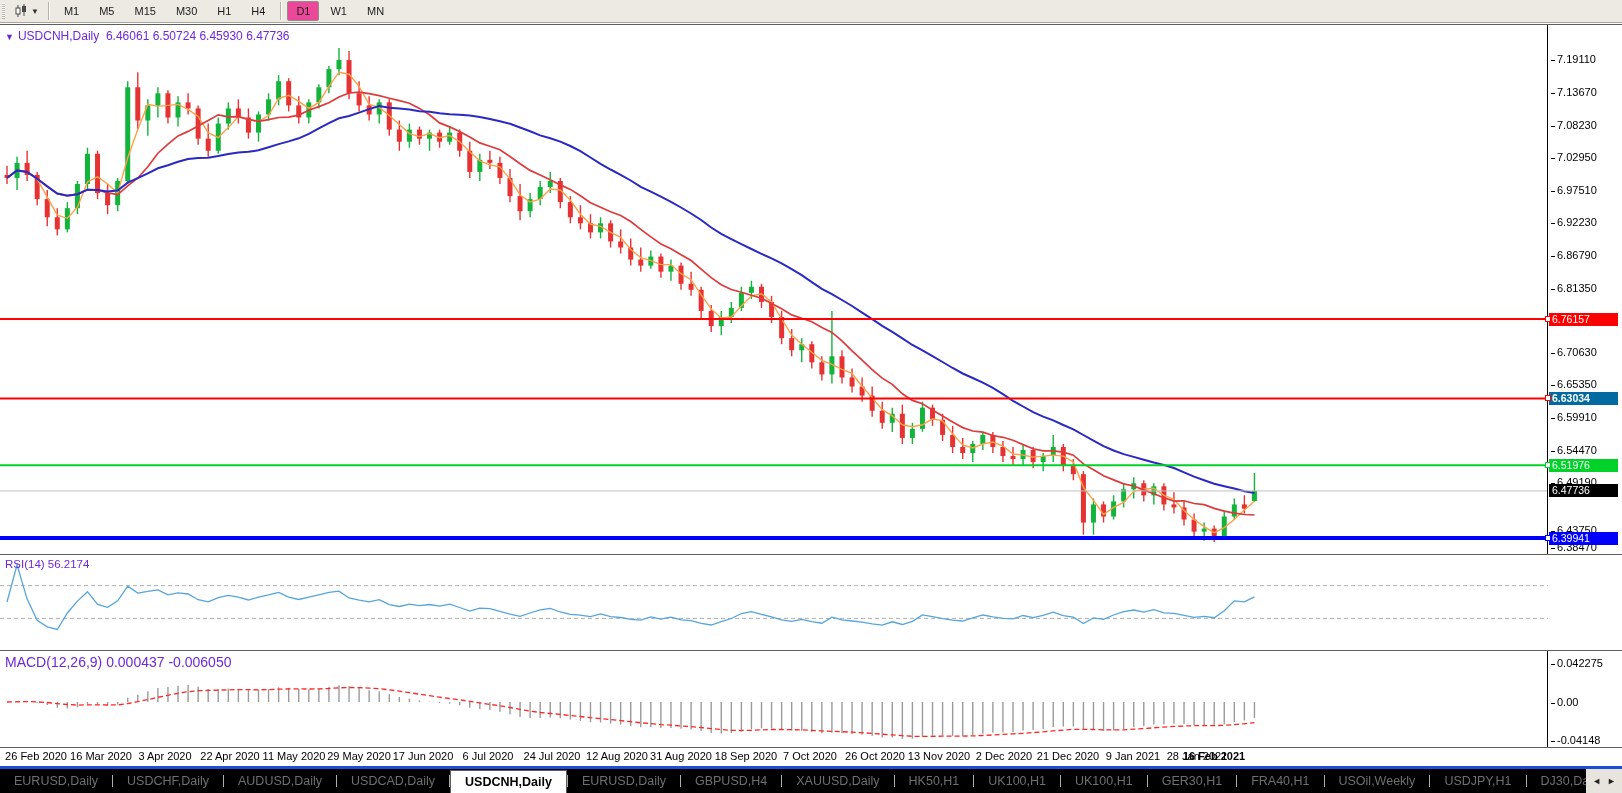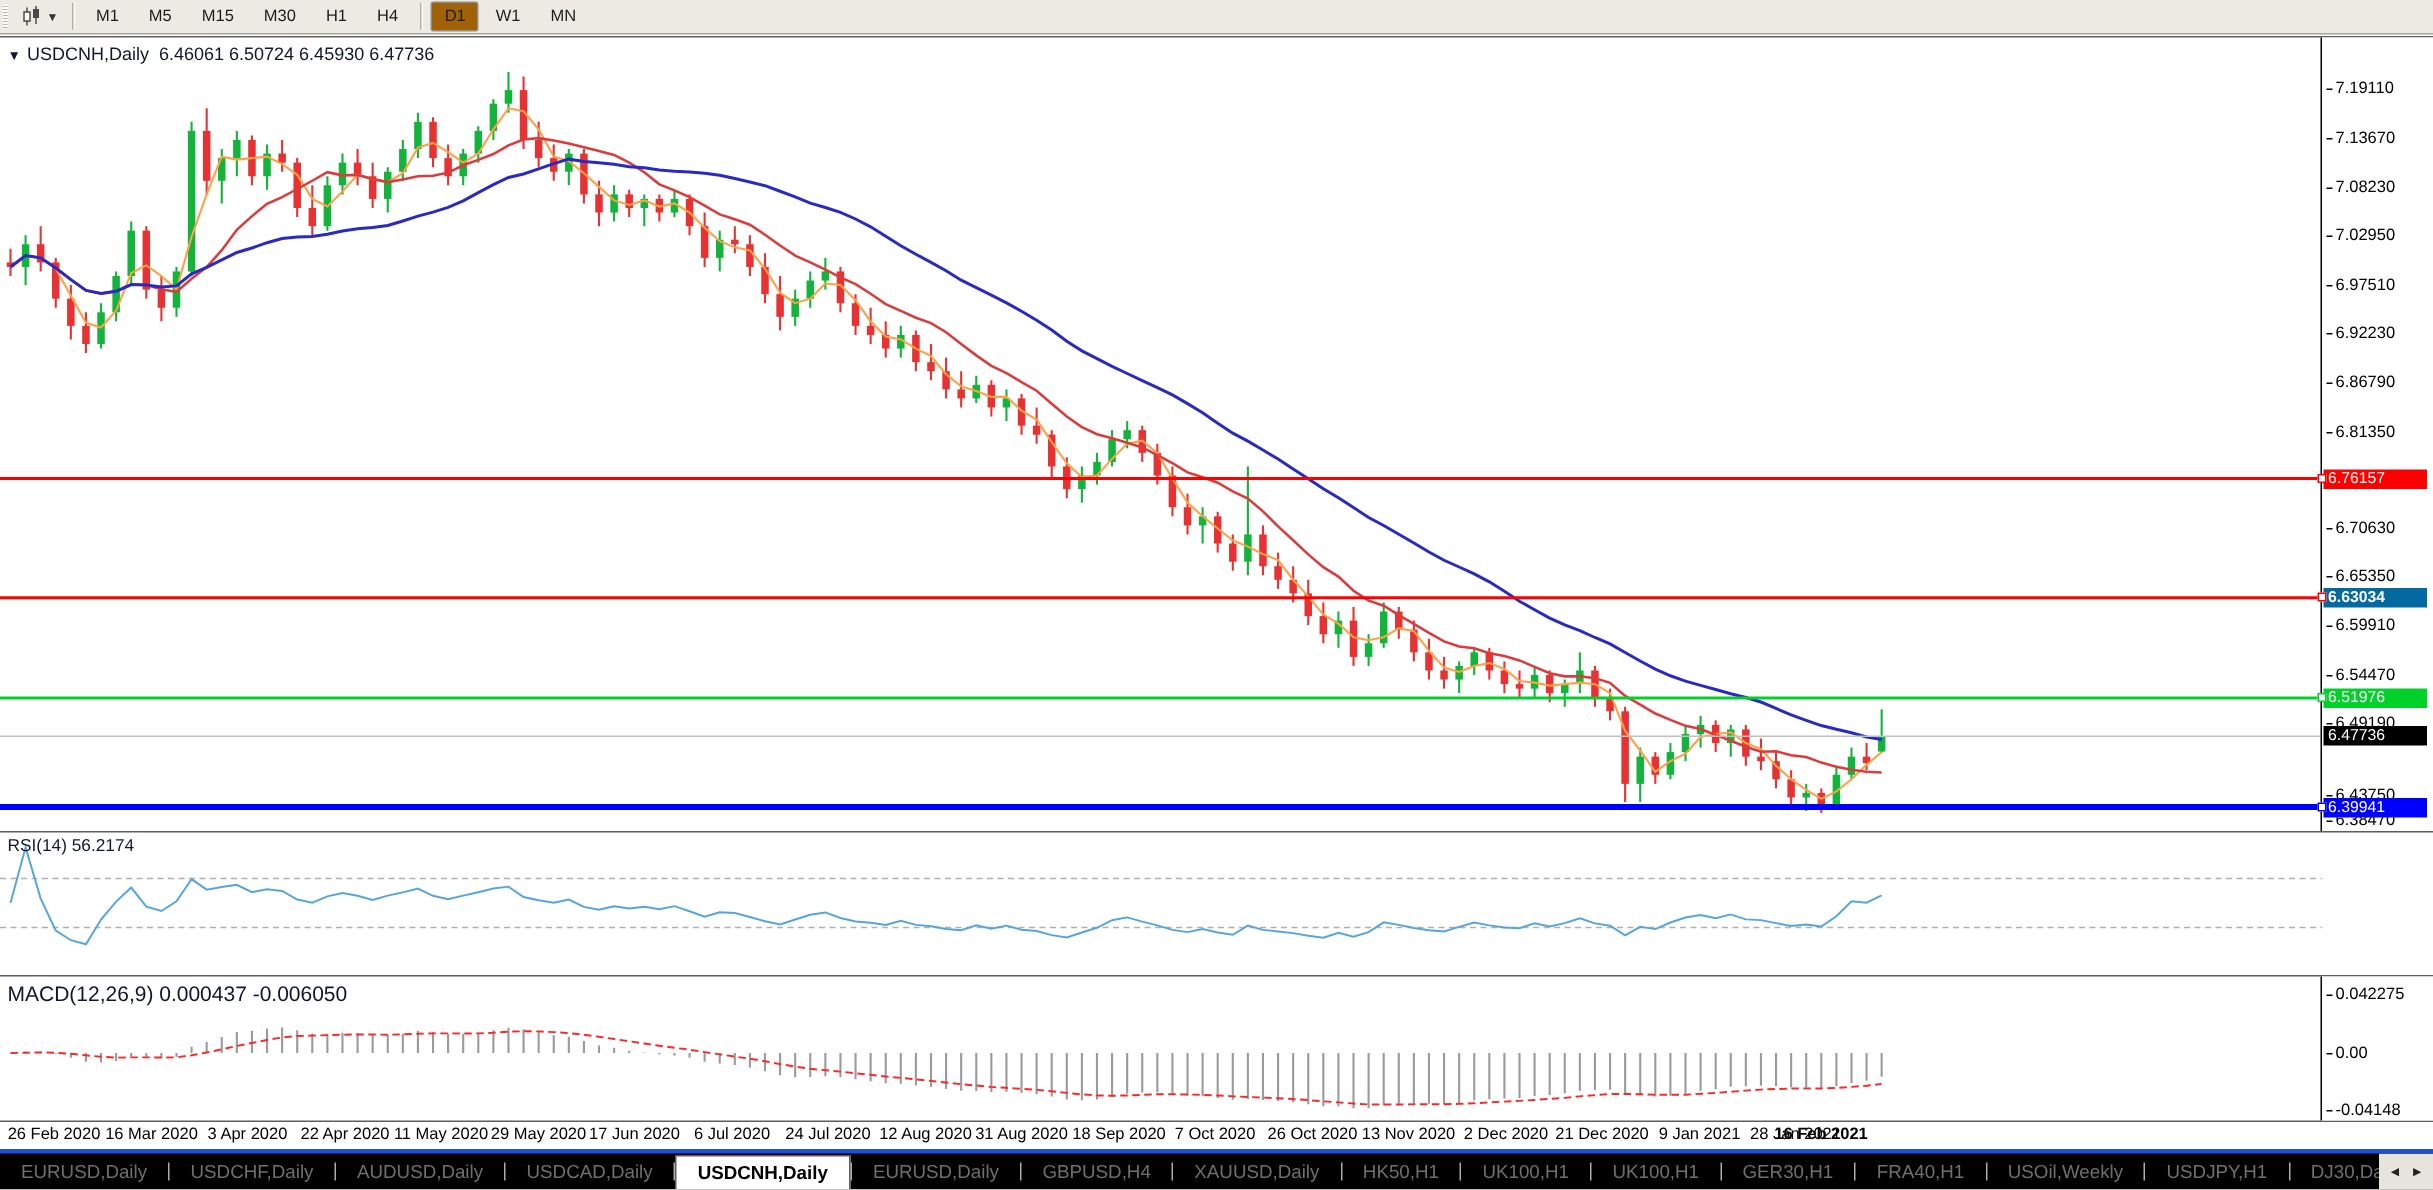--- a/index.html
+++ b/index.html
@@ -8,35 +8,35 @@
 
   
   #toolbar{position:absolute;top:0;left:0;width:1622px;height:23px;background:#eceae3;
     border-bottom:1px solid #a9a79d;display:flex;align-items:center;box-sizing:border-box;}
   .grip{width:5px;height:16px;margin:0 4px 0 2px;
     background:repeating-linear-gradient(#fff 0 1px,#b8b6ac 1px 2px);width:3px;}
   .toolicon{width:18px;height:16px;display:flex;align-items:center;justify-content:center;margin-left:3px;}
   .dropArrow{font-size:8px;color:#333;margin:0 4px 0 1px;}
   .tsep{width:1px;height:18px;background:#b5b3a9;margin:0 5px;box-shadow:1px 0 0 #fdfdfb;}
   .tfbtn{font-size:11px;color:#1c1c1c;padding:3px 8px;margin:0 1px;border:1px solid transparent;border-radius:2px;cursor:default;}
-  .tfbtn.active{background:#a16207;border:1px solid #8f8f87;}
+  .tfbtn.active{background:#ec4899;border:1px solid #8f8f87;}
 
   
   .pane{position:absolute;left:0;width:1622px;background:#fff;border-top:1px solid #5e5e5e;box-sizing:border-box;}
   #pane-main{top:24px;height:530px;}
   #pane-rsi{top:554px;height:96px;}
   #pane-macd{top:650px;height:98px;border-bottom:1px solid #5e5e5e;}
   .pane svg{position:absolute;left:0;top:0;}
   .axis{position:absolute;top:0;right:0;bottom:0;width:74px;background:#fff;border-left:1px solid #000;}
   .tick{position:absolute;left:3px;font-size:11px;color:#000;white-space:nowrap;line-height:13px;}
   .tick::before{content:"";display:inline-block;width:4px;height:1px;background:#000;vertical-align:middle;margin-right:2px;}
   .badge{position:absolute;left:1px;width:69px;height:13px;line-height:13px;font-size:10.5px;
     color:#fff;padding-left:3px;box-sizing:border-box;}
   .lvlsq{position:absolute;width:6px;height:6px;background:#fff;box-sizing:border-box;right:71px;z-index:5;}
-  .panelabel{position:absolute;left:5px;top:4px;font-size:12px;color:#0f172a;white-space:pre;z-index:4;}
+  .panelabel{position:absolute;left:5px;top:4px;font-size:12px;color:#6d28d9;white-space:pre;z-index:4;}
   .panelabel .caret{font-size:9px;margin-right:4px;}
 
   
   #datestrip{position:absolute;top:749px;left:0;width:1622px;height:16px;background:#fff;}
   .datelabel{position:absolute;top:1px;font-size:11px;color:#000;white-space:nowrap;transform:translateX(-50%);}
 
   
   #tabbar{position:absolute;top:766px;left:0;width:1622px;height:27px;background:#000000;
     border-top:3px solid #1d4ed8;display:flex;align-items:stretch;overflow:hidden;box-sizing:border-box;}
   .tab{display:flex;align-items:center;padding:0 14px;font-size:12.5px;color:#6f6f6f;white-space:nowrap;cursor:default;}

